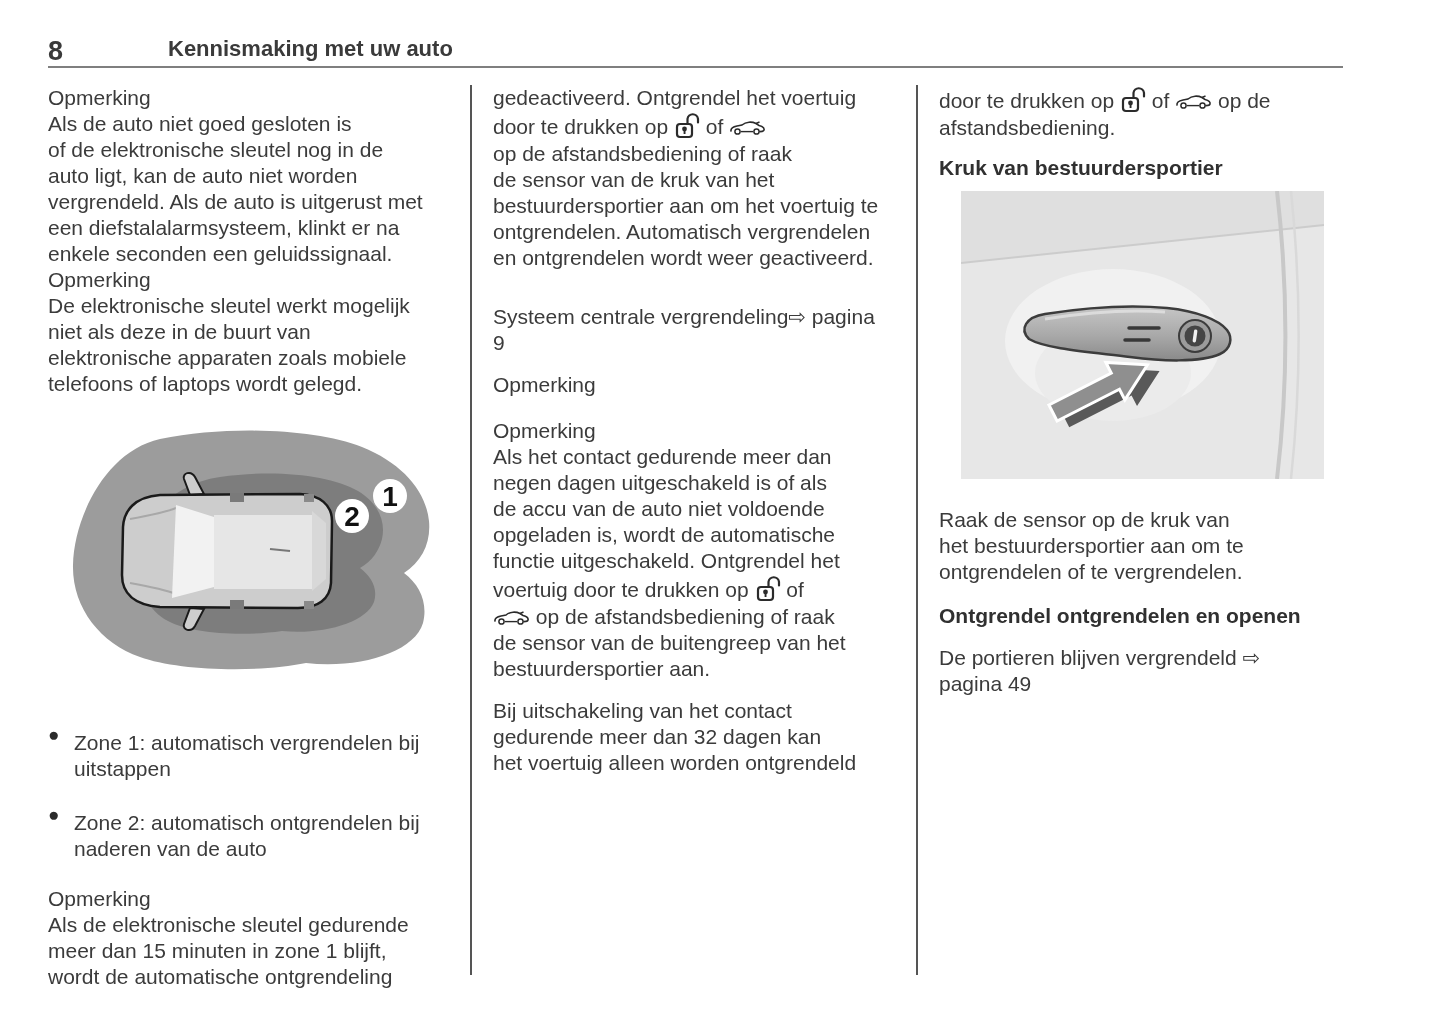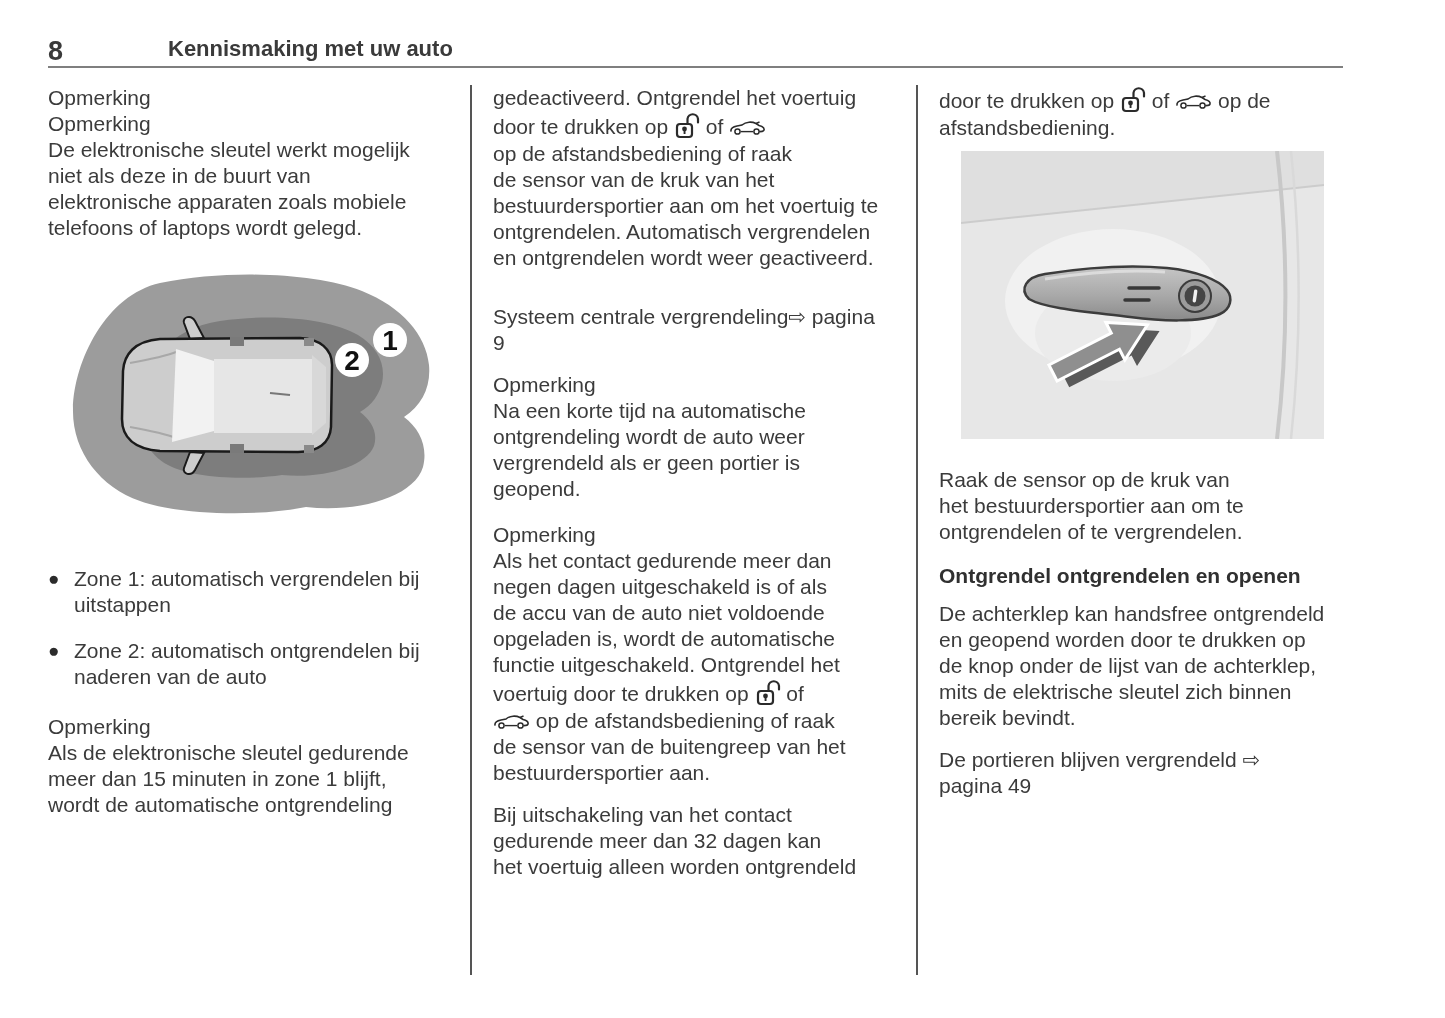--- a/index.html
+++ b/index.html
@@ -24,41 +24,47 @@
   .vdivider{position:absolute;top:85px;width:2px;height:890px;background:#555;}
   .vdivider-1{left:470px;}
   .vdivider-2{left:916px;}
   .pre{white-space:pre-line;}
   .note-heading{font-weight:normal;color:#3b3b3b;}
   .para{margin:0 0 16px 0;}
   .para-tight{margin:0;}
   .section-heading{font-weight:bold;color:#303030;margin:14px 0 0 0;}
   .bullet-item{display:flex;margin:0 0 20px 0;}
   .bullet-glyph{width:26px;flex:0 0 26px;font-size:19px;line-height:26px;color:#2b2b2b;}
-  .bullet-text{flex:1;}
+  .bullet-text{flex:1;margin-top:8px;}
   .icon-unlock{width:26px;height:30px;vertical-align:-7px;}
   .icon-car{width:37px;height:17px;vertical-align:-2px;}
   .fig-zones{margin:30px 0 44px 12px;width:380px;height:245px;}
   .fig-handle{margin:10px 0 0 22px;width:363px;height:288px;display:block;}
   .gap-after-figure{margin-top:28px;}
   .note-body-gap{margin-top:0;}
 </style>
 </head>
 <body>
 
 <div class="page-number">8</div>
 <div class="page-title">Kennismaking met uw auto</div>
 <div class="header-rule"></div>
 
 <div class="vdivider vdivider-1"></div>
 <div class="vdivider vdivider-2"></div>
 
 <div class="col col-1">
   <div class="para-tight">
     <div class="note-heading">Opmerking</div>
+    <div class="pre">Als de auto niet goed gesloten is
+of de elektronische sleutel nog in de
+auto ligt, kan de auto niet worden
+vergrendeld. Als de auto is uitgerust met
+een diefstalalarmsysteem, klinkt er na
+enkele seconden een geluidssignaal.</div>
   </div>
   <div class="para-tight">
     <div class="note-heading">Opmerking</div>
     <div class="pre">De elektronische sleutel werkt mogelijk
 niet als deze in de buurt van
 elektronische apparaten zoals mobiele
 telefoons of laptops wordt gelegd.</div>
   </div>
 
   
@@ -130,24 +136,20 @@
 bestuurdersportier aan om het voertuig te
 ontgrendelen. Automatisch vergrendelen
 en ontgrendelen wordt weer geactiveerd.</span>
   </div>
 
   <div class="para pre" style="margin-top:33px;">Systeem centrale vergrendeling⇨ pagina
 9</div>
 
   <div class="para">
     <div class="note-heading">Opmerking</div>
-    <div class="pre">Na een korte tijd na automatische
-ontgrendeling wordt de auto weer
-vergrendeld als er geen portier is
-geopend.</div>
   </div>
 
 
   <div class="para" style="margin-top:20px;">
     <div class="note-heading">Opmerking</div>
     <div class="note-body-gap">
       <span class="pre">Als het contact gedurende meer dan
 negen dagen uitgeschakeld is of als
 de accu van de auto niet voldoende
 opgeladen is, wordt de automatische
@@ -185,20 +187,21 @@
       </svg><span class="pre"> of </span><svg class="icon-car" viewBox="0 0 37 17">
         <path d="M 2,12 C 1.5,9 4,7.8 8,7 L 13,6 C 17,2.5 23,2.5 27,4.5 L 30,6.5 C 34,7.5 35.5,9 35,11 C 34.7,12.3 33,12.6 31,12.6" fill="none" stroke="#2b2b2b" stroke-width="1.6" stroke-linecap="round"></path>
         <path d="M 27,4.5 L 30.5,3" stroke="#2b2b2b" stroke-width="1.4"></path>
         <path d="M 12,12.6 L 24,12.6" stroke="#2b2b2b" stroke-width="1.4"></path>
         <circle cx="8.5" cy="12.5" r="2.6" fill="none" stroke="#2b2b2b" stroke-width="1.5"></circle>
         <circle cx="27.5" cy="12.5" r="2.6" fill="none" stroke="#2b2b2b" stroke-width="1.5"></circle>
       </svg><span class="pre"> op de
 afstandsbediening.</span>
   </div>
 
+  <div class="section-heading">Kruk van bestuurdersportier</div>
 
   <svg class="fig-handle" viewBox="0 0 363 288" xmlns="http://www.w3.org/2000/svg">
     <defs>
       <linearGradient id="handleGrad" x1="0" y1="0" x2="0" y2="1">
         <stop offset="0" stop-color="#c6c6c6"></stop>
         <stop offset="0.55" stop-color="#a8a8a8"></stop>
         <stop offset="1" stop-color="#8a8a8a"></stop>
       </linearGradient>
     </defs>
     <rect x="0" y="0" width="363" height="288" fill="#e7e7e7"></rect>
@@ -222,21 +225,16 @@
       <polygon points="0,-9 70,-9 70,-21 106,0 70,21 70,9 0,9" fill="#8f8f8f" stroke="#ffffff" stroke-width="3"></polygon>
     </g>
   </svg>
 
   <div class="pre gap-after-figure">Raak de sensor op de kruk van
 het bestuurdersportier aan om te
 ontgrendelen of te vergrendelen.</div>
 
   <div class="section-heading" style="margin-top:18px;">Ontgrendel ontgrendelen en openen</div>
 
-  <div class="pre" style="margin-top:12px;">De achterklep kan handsfree ontgrendeld
-en geopend worden door te drukken op
-de knop onder de lijst van de achterklep,
-mits de elektrische sleutel zich binnen
-bereik bevindt.</div>
 
   <div class="pre" style="margin-top:16px;">De portieren blijven vergrendeld ⇨
 pagina 49</div>
 </div>
 
 </body></html>

